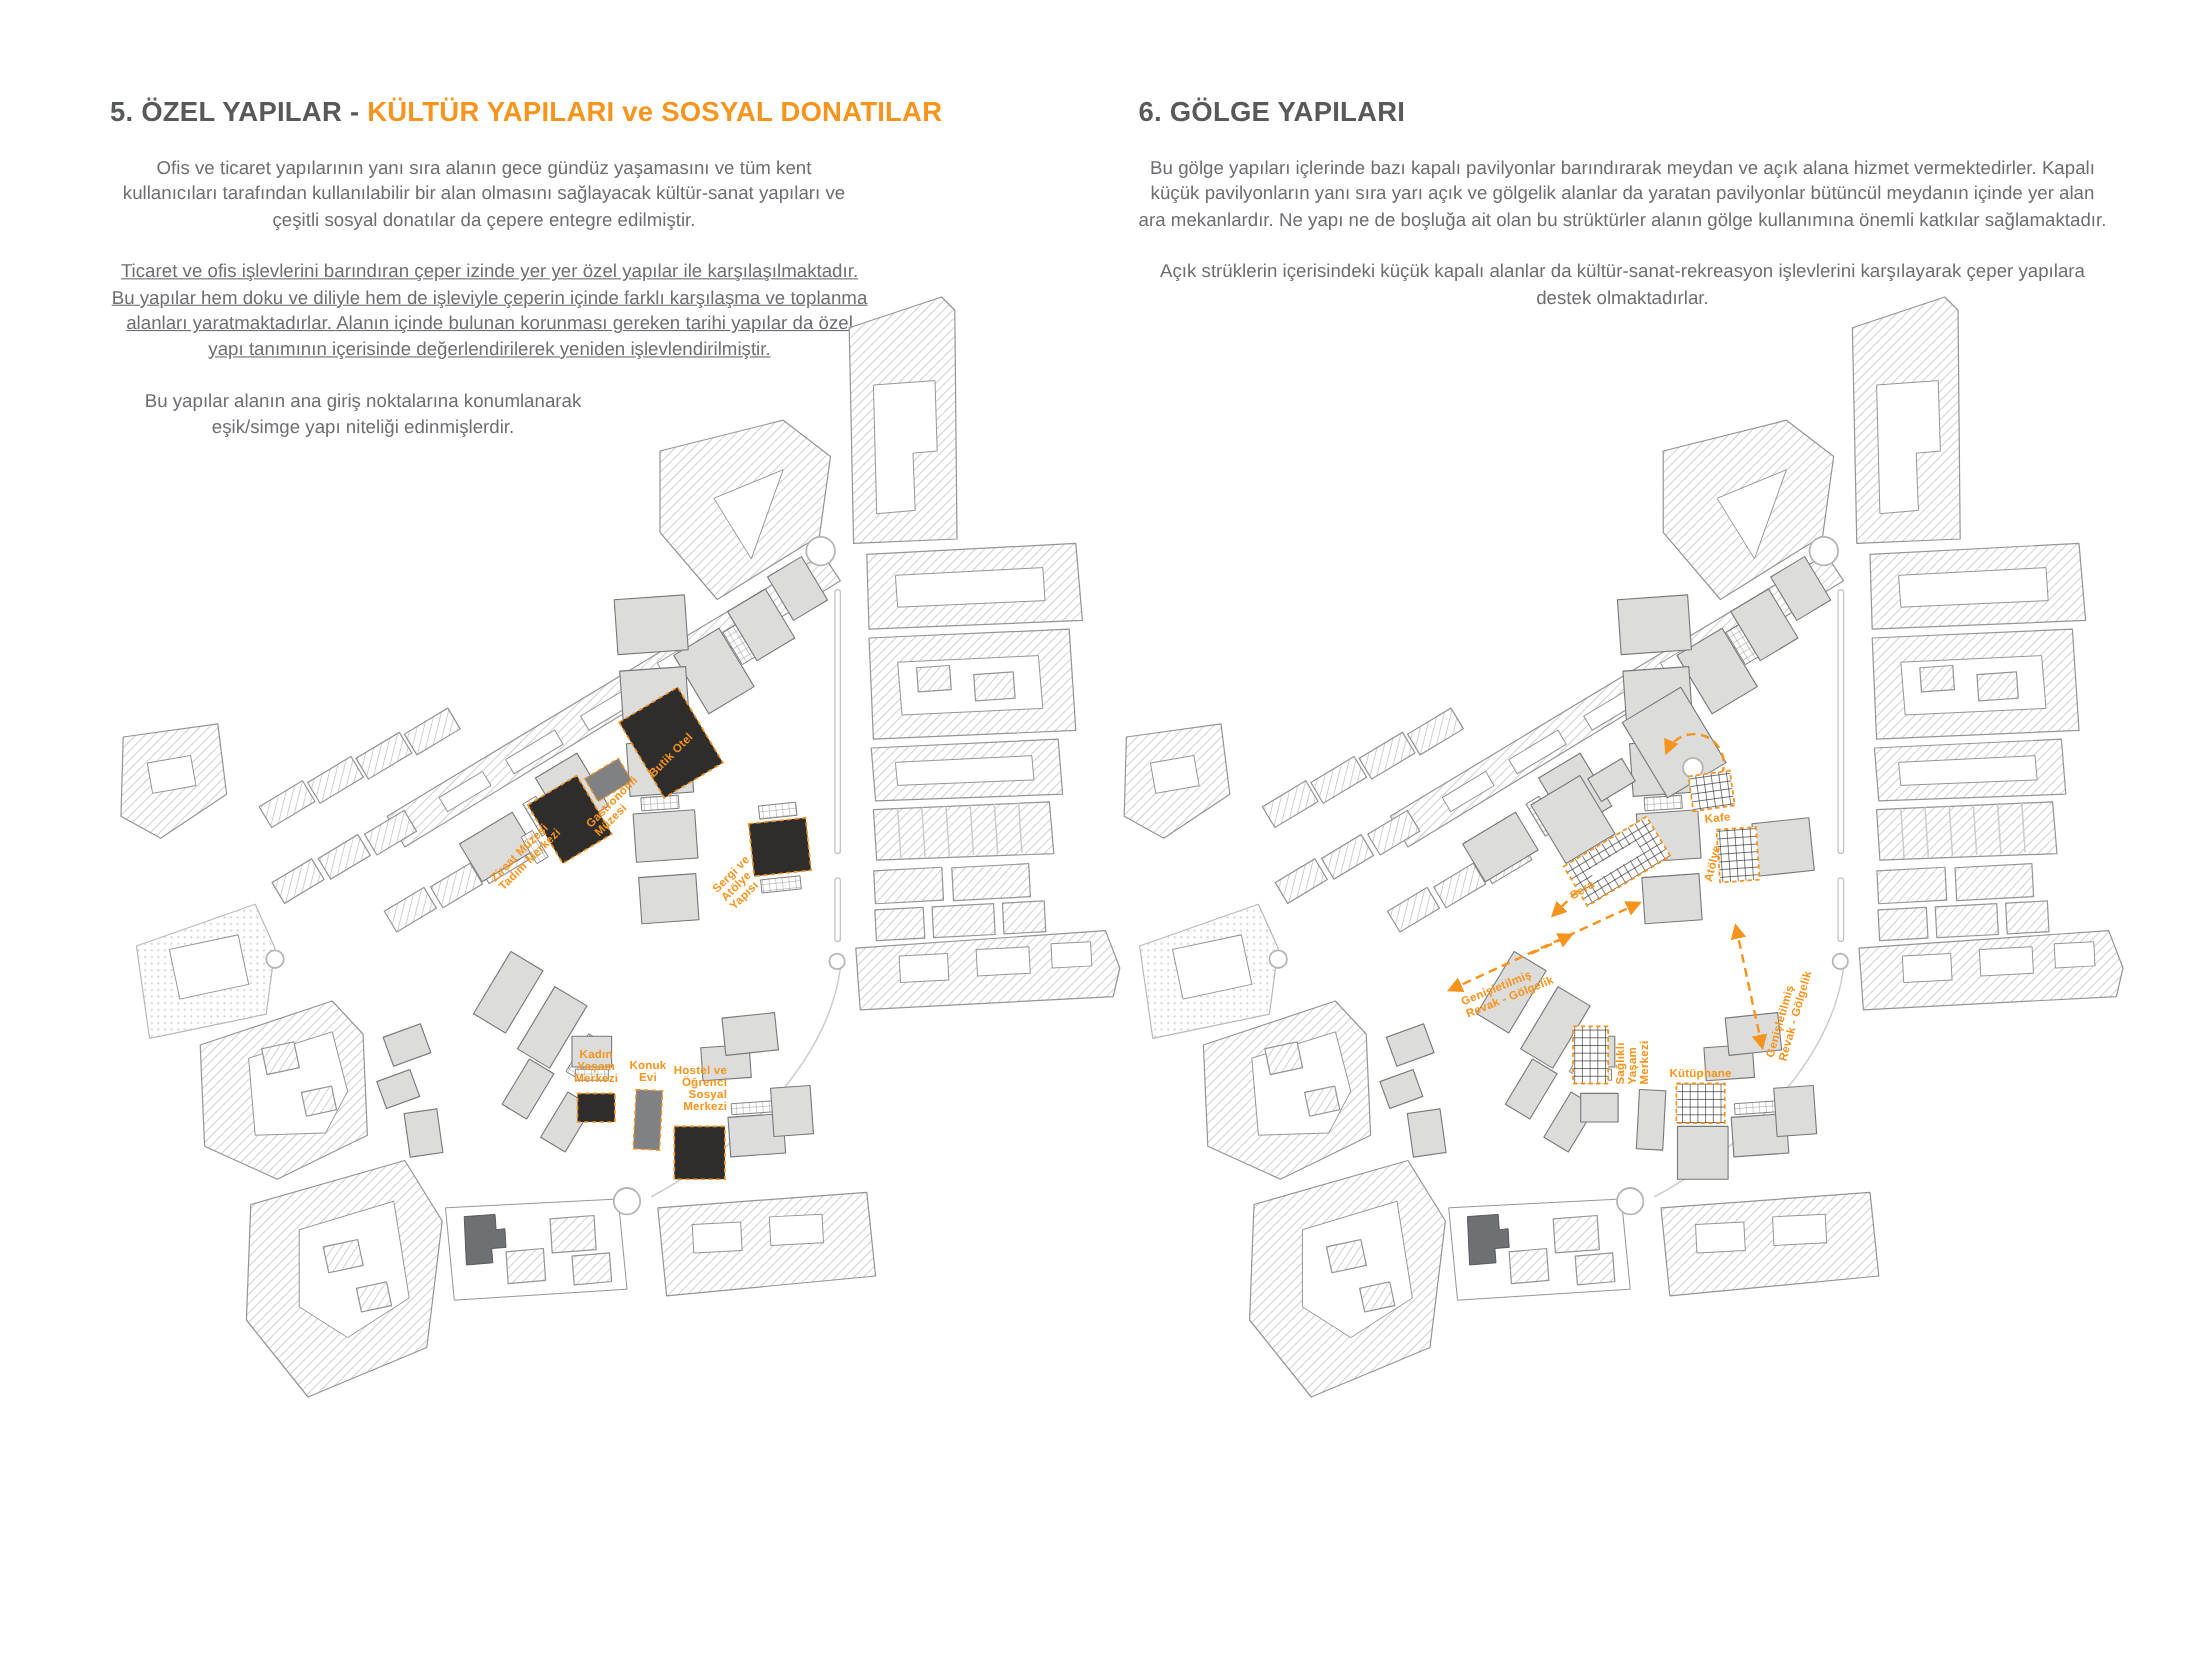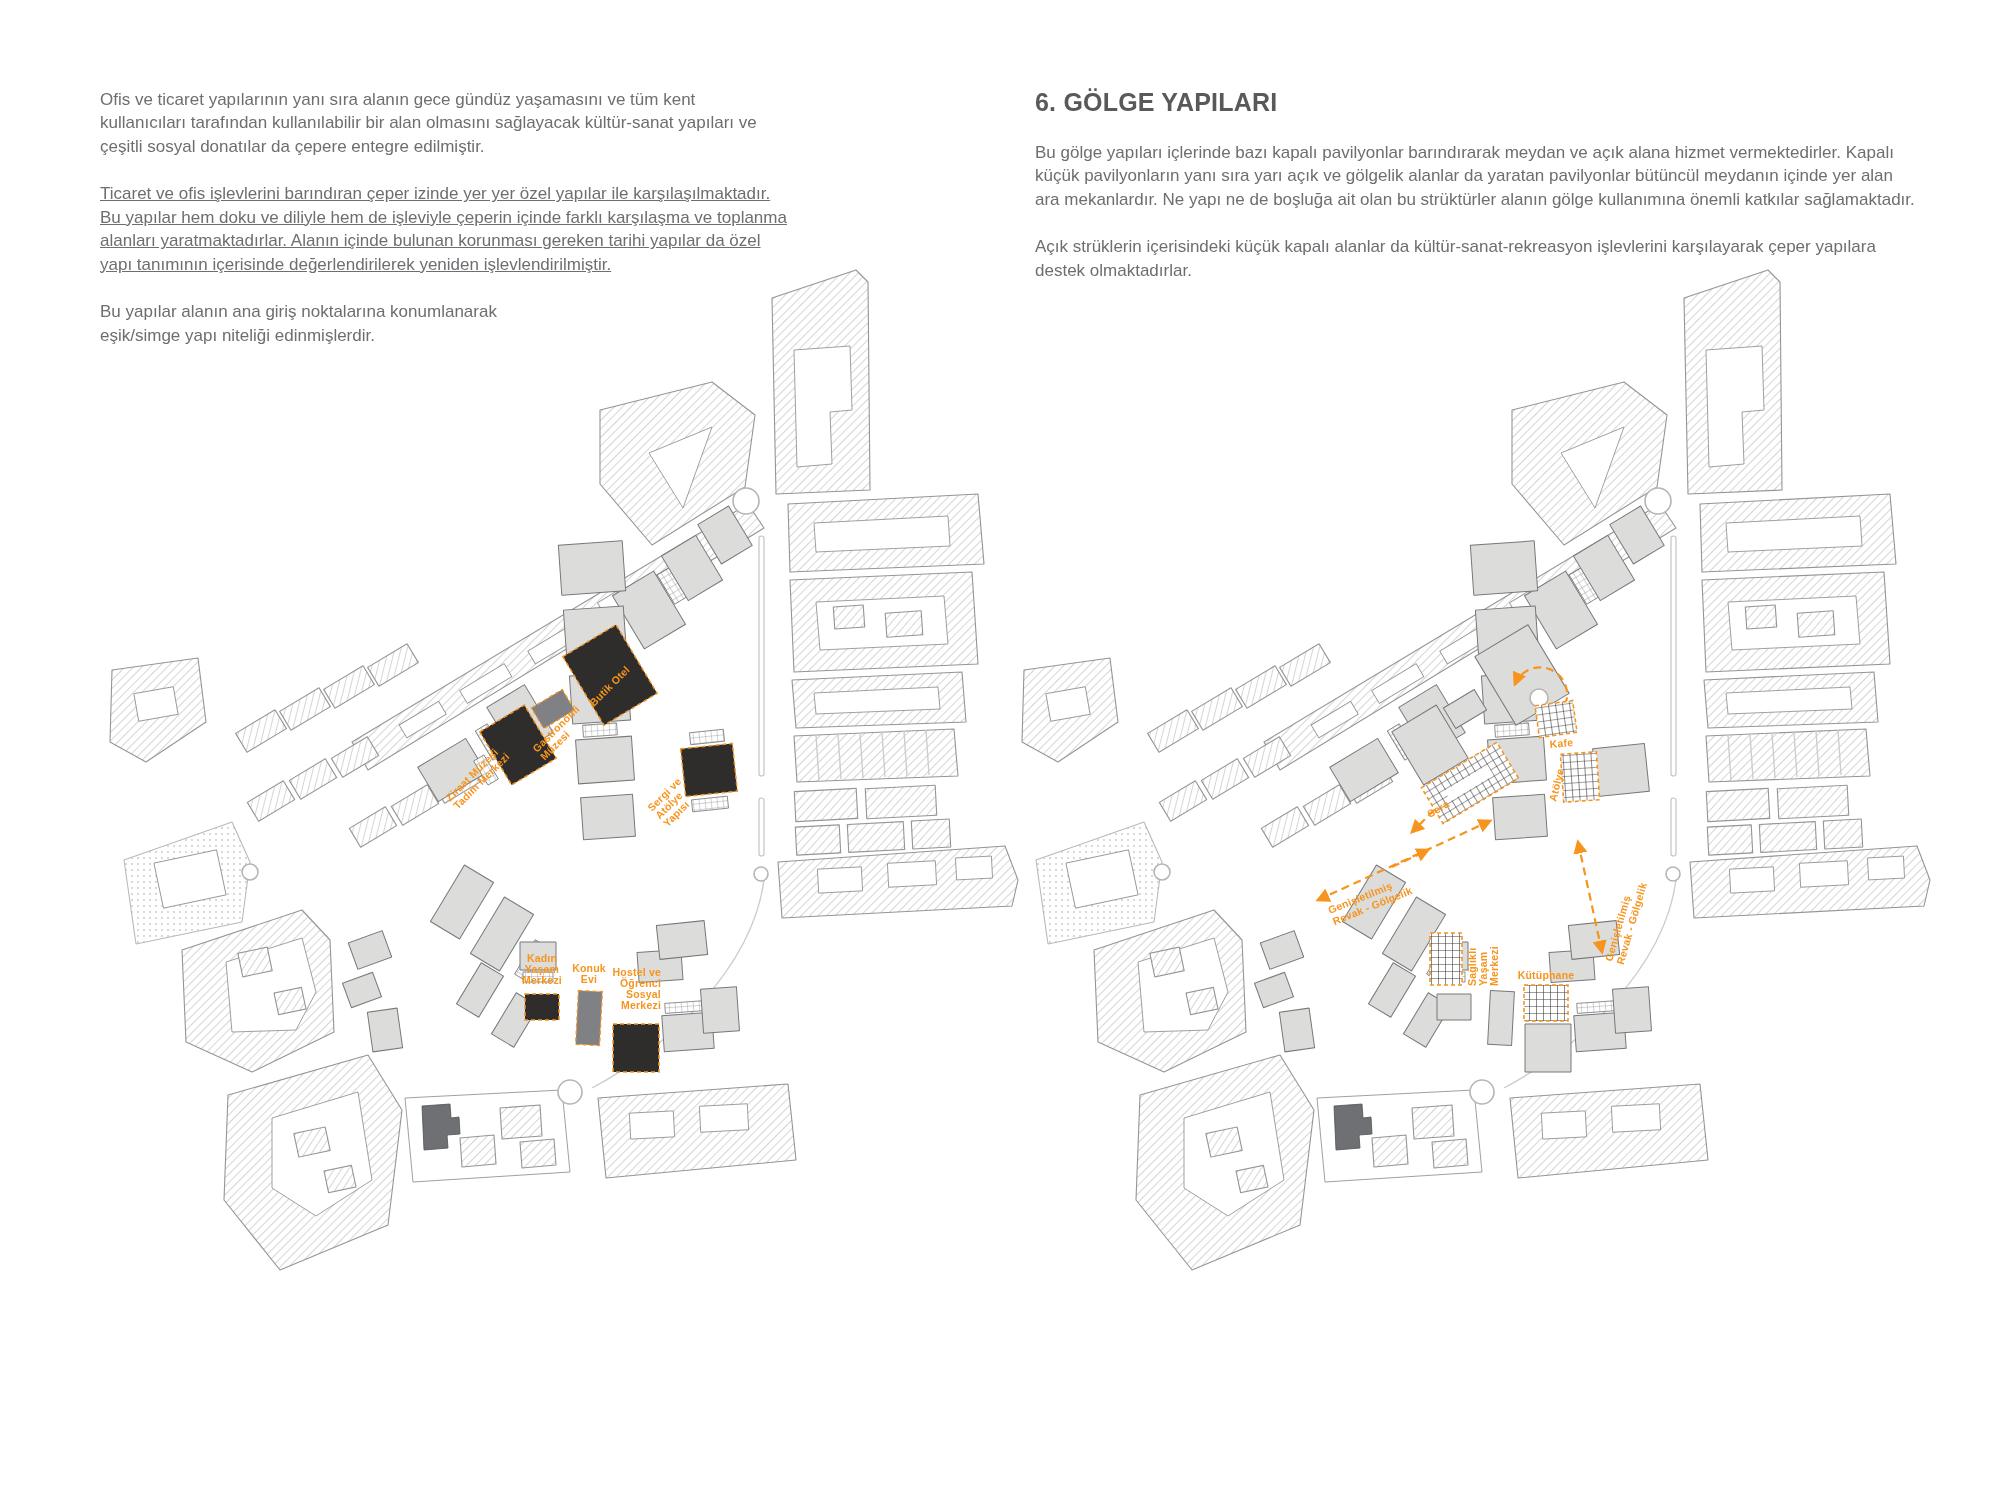--- a/index.html
+++ b/index.html
@@ -2,21 +2,21 @@
 <html><head>
 <meta charset="utf-8">
 <style>
   html,body{margin:0;padding:0;background:#fff;}
   body{font-family:"Liberation Sans", sans-serif; width:2000px; height:1505px; position:relative; overflow:hidden;}
   .panel{position:absolute; top:88px;}
   #panel-left{left:100px; width:790px;}
   #panel-right{left:1035px; width:880px;}
   h1.panel-title{font-size:25px; font-weight:bold; color:#58595B; margin:0 0 24px 0; letter-spacing:.2px;}
   h1.panel-title .hl{color:#F7941D;}
-  .panel p{font-size:17px; line-height:1.38; color:#6D6E71; margin:0 0 24px 0;}
+  .panel p{font-size:17px; line-height:1.38; color:#6D6E71; margin:0 0 24px 0;text-align:center;}
   .mapwrap{position:absolute; top:250px; width:920px; height:1085px; pointer-events:none;}
   #map-left{left:100px;}
   #map-right{left:1012px;}
   svg{display:block;}
   svg text{font-family:"Liberation Sans", sans-serif;}
   
   .blk{fill:url(#hatch); stroke:#939598; stroke-width:1.1; stroke-linejoin:round;}
   .dotblk{fill:url(#dots); stroke:#b9b9b9; stroke-width:1.1; stroke-linejoin:round;}
   .hole{fill:#ffffff; stroke:#939598; stroke-width:.9; stroke-linejoin:round;}
   .gb{fill:#dcdcda; stroke:#77787b; stroke-width:1; stroke-linejoin:round;}
@@ -168,20 +168,21 @@
         <rect class="gb" x="558" y="673" width="48" height="34" transform="rotate(-6 582 690)"></rect>
         <rect class="lad" x="565" y="752" width="40" height="10" transform="rotate(-4 585 757)"></rect>
         <rect class="gb" x="563" y="764" width="50" height="36" transform="rotate(-4 588 782)"></rect>
         <rect class="gb" x="602" y="738" width="36" height="44" transform="rotate(-4 620 760)"></rect>
       </g>
     </g>
   </defs>
 </svg>
 
 <section class="panel" id="panel-left">
+  <h1 class="panel-title"><span>5. ÖZEL YAPILAR - </span><span class="hl">KÜLTÜR YAPILARI ve SOSYAL DONATILAR</span></h1>
   <p style="max-width:680px;">Ofis ve ticaret yapılarının yanı sıra alanın gece gündüz yaşamasını ve tüm kent kullanıcıları tarafından kullanılabilir bir alan olmasını sağlayacak kültür-sanat yapıları ve çeşitli sosyal donatılar da çepere entegre edilmiştir.</p>
   <p style="max-width:690px;text-decoration:underline;">Ticaret ve ofis işlevlerini barındıran çeper izinde yer yer özel yapılar ile karşılaşılmaktadır. Bu yapılar hem doku ve diliyle hem de işleviyle çeperin içinde farklı karşılaşma ve toplanma alanları yaratmaktadırlar. Alanın içinde bulunan korunması gereken tarihi yapılar da özel yapı tanımının içerisinde değerlendirilerek yeniden işlevlendirilmiştir.</p>
   <p style="max-width:460px;">Bu yapılar alanın ana giriş noktalarına konumlanarak eşik/simge yapı niteliği edinmişlerdir.</p>
 </section>
 
 <section class="panel" id="panel-right">
   <h1 class="panel-title">6. GÖLGE YAPILARI</h1>
   <p>Bu gölge yapıları içlerinde bazı kapalı pavilyonlar barındırarak meydan ve açık alana hizmet vermektedirler. Kapalı küçük pavilyonların yanı sıra yarı açık ve gölgelik alanlar da yaratan pavilyonlar bütüncül meydanın içinde yer alan ara mekanlardır. Ne yapı ne de boşluğa ait olan bu strüktürler alanın gölge kullanımına önemli katkılar sağlamaktadır.</p>
   <p>Açık strüklerin içerisindeki küçük kapalı alanlar da kültür-sanat-rekreasyon işlevlerini karşılayarak çeper yapılara destek olmaktadırlar.</p>
 </section>

